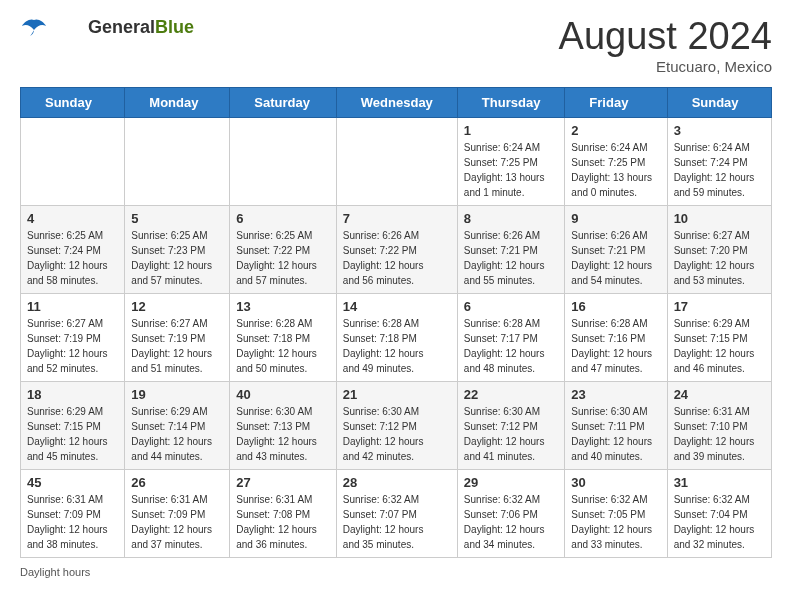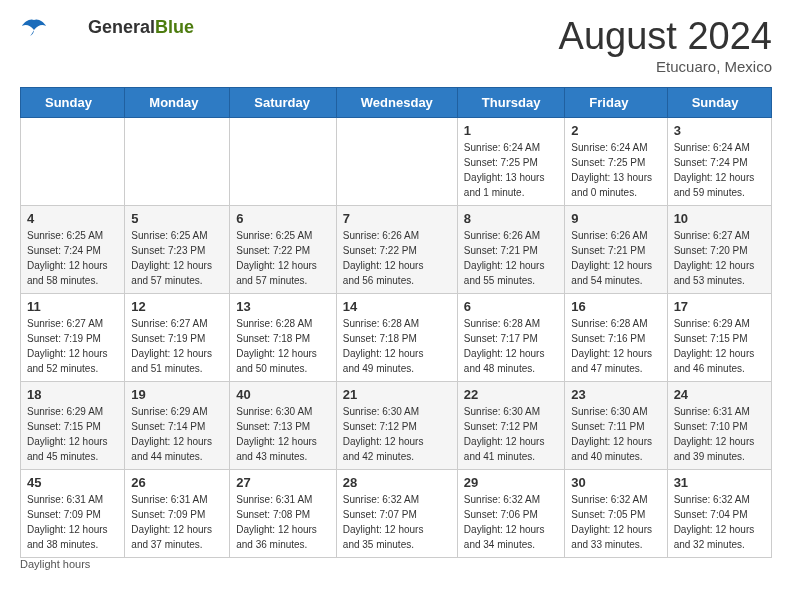--- a/index.html
+++ b/index.html
@@ -84,20 +84,21 @@
     }
     .day-info {
       font-size: 10px;
       line-height: 1.5;
       color: #333;
     }
     .empty-cell {
       background: #fff !important;
     }
     .footer-area {
+      margin-top: 8px;
       font-size: 11px;
       color: #555;
     }
   </style>
 </head>
 <body>
 
 <div class="header-area">
   <div class="logo">
     <svg class="logo-bird" viewBox="0 0 28 22" xmlns="http://www.w3.org/2000/svg">

